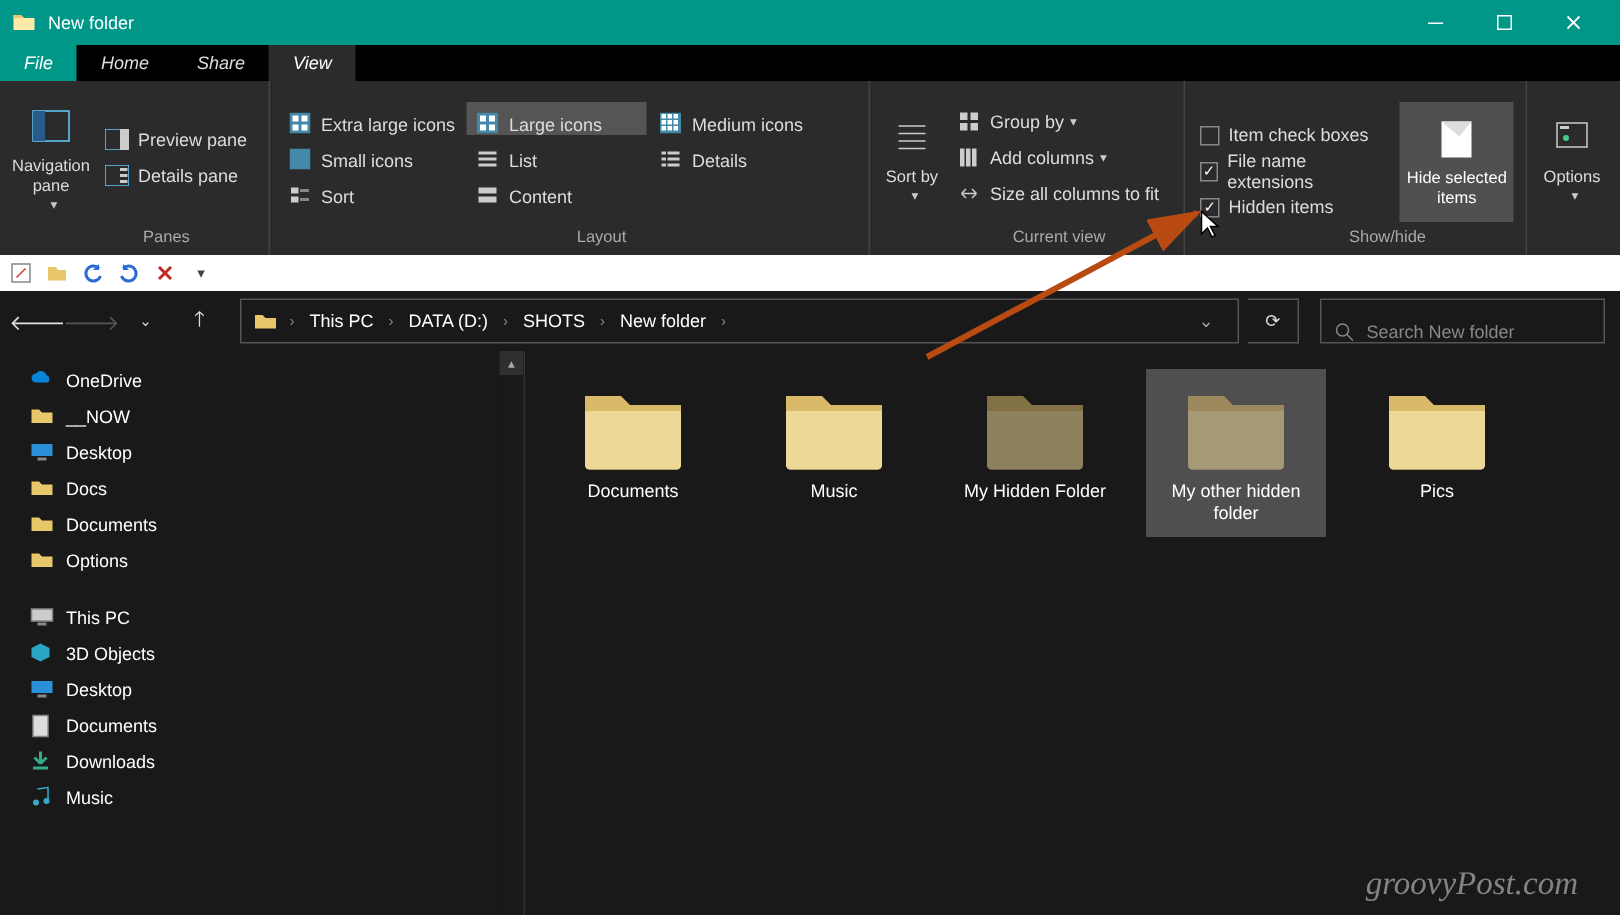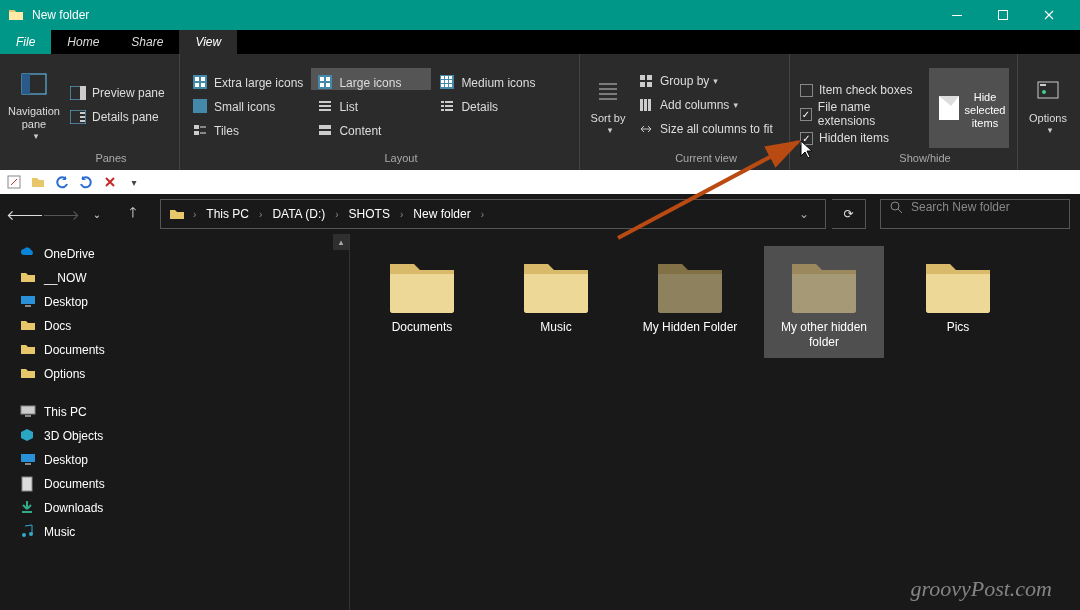--- a/index.html
+++ b/index.html
@@ -32,38 +32,38 @@
 .small-btn { display: flex; align-items: center; height: 22px; padding: 0 6px; color: #ddd; font-size: 12px; white-space: nowrap; }
 .small-btn .ic { width: 16px; height: 16px; margin-right: 6px; display: inline-flex; align-items: center; justify-content: center; }
 .small-btn.selected, .small-btn.highlight { background: #555; }
 
 .layout-grid { display: grid; grid-template-columns: repeat(3, auto); grid-auto-rows: 22px; gap: 2px 2px; }
 .layout-grid .small-btn { min-width: 120px; align-items: flex-end; }
 
 .check-row { display: flex; align-items: center; height: 22px; padding: 0 6px; color: #ddd; font-size: 12px; }
 .check-row .box { width: 13px; height: 13px; border: 1px solid #888; margin-right: 6px; display: inline-flex; align-items: center; justify-content: center; font-size: 10px; color: #fff; }
 
-.hide-sel { background: #505050; width: 80px; height: 80px; display: flex; flex-direction: row; align-items: center; justify-content: center; padding: 4px; margin: 6px 4px 0 4px; }
+.hide-sel { background: #505050; width: 80px; height: 80px; display: flex; flex-direction: column; align-items: center; justify-content: center; padding: 4px; margin: 6px 4px 0 4px; }
 .hide-sel .lbl { font-size: 11px; line-height: 13px; text-align: center; margin-top: 4px; }
 
 
 .qat { background: #fff; height: 24px; display: flex; align-items: center; padding: 0 6px; gap: 8px; }
 .qat .ic { width: 16px; height: 16px; display: inline-flex; align-items: center; justify-content: center; }
 
 
 .navrow { background: #191919; height: 40px; display: flex; align-items: center; padding: 0 10px; gap: 6px; }
 .nav-btn { width: 30px; height: 30px; display: flex; align-items: center; justify-content: center; color: #ddd; font-size: 14px; }
 .nav-btn.disabled { color: #555; }
 .addressbar { flex: 1; background: #191919; border: 1px solid #555; height: 30px; display: flex; align-items: center; padding: 0 8px; gap: 4px; margin-left: 6px; }
 .addressbar .crumb { color: #fff; font-size: 12px; padding: 0 2px; }
 .addressbar .sep { color: #888; font-size: 10px; padding: 0 4px; }
 .addressbar .spacer { flex: 1; }
 .refresh-box { width: 34px; height: 30px; border: 1px solid #555; border-left: none; display: flex; align-items: center; justify-content: center; color: #ddd; }
 .addr-drop { width: 26px; height: 30px; display: flex; align-items: center; justify-content: center; color: #aaa; }
-.searchbox { width: 190px; height: 30px; border: 1px solid #555; display: flex; align-items: flex-start; padding: 0 8px; color: #888; margin-left: 8px; }
+.searchbox { width: 190px; height: 30px; border: 1px solid #555; display: flex; align-items: flex-end; padding: 0 8px; color: #888; margin-left: 8px; }
 .searchbox .ic { margin-right: 8px; }
 
 
 .main { display: flex; height: calc(610px - 30px - 24px - 116px - 24px - 40px); background: #191919; }
 .sidebar { width: 350px; background: #191919; overflow: hidden; border-right: 1px solid #333; position: relative; }
 .sidebar .scroll-ind { position: absolute; right: 0; top: 0; width: 16px; height: 100%; background: #191919; }
 .sidebar .scroll-up { position: absolute; right: 0; top: 0; width: 16px; height: 16px; background: #2f2f2f; color: #aaa; display: flex; align-items: center; justify-content: center; font-size: 9px; }
 .tree { padding: 8px 0; }
 .tree-item { display: flex; align-items: center; height: 24px; padding-left: 20px; color: #fff; font-size: 12px; }
 .tree-item.child { }
@@ -248,21 +248,21 @@
           </div>
         <div class="small-btn">
             <span class="ic">
               <svg width="14" height="14">
                 <rect x="1" y="2" width="5" height="4" fill="#ccc"></rect>
                 <rect x="7" y="3" width="6" height="2" fill="#888"></rect>
                 <rect x="1" y="8" width="5" height="4" fill="#ccc"></rect>
                 <rect x="7" y="9" width="6" height="2" fill="#888"></rect>
               </svg>
             </span>
-            <span>Tiles</span>
+            <span>Sort</span>
           </div>
         <div class="small-btn">
             <span class="ic">
               <svg width="14" height="14">
                 <rect x="1" y="2" width="12" height="4" fill="#ccc"></rect>
                 <rect x="1" y="8" width="12" height="4" fill="#ccc"></rect>
               </svg>
             </span>
             <span>Content</span>
           </div>

